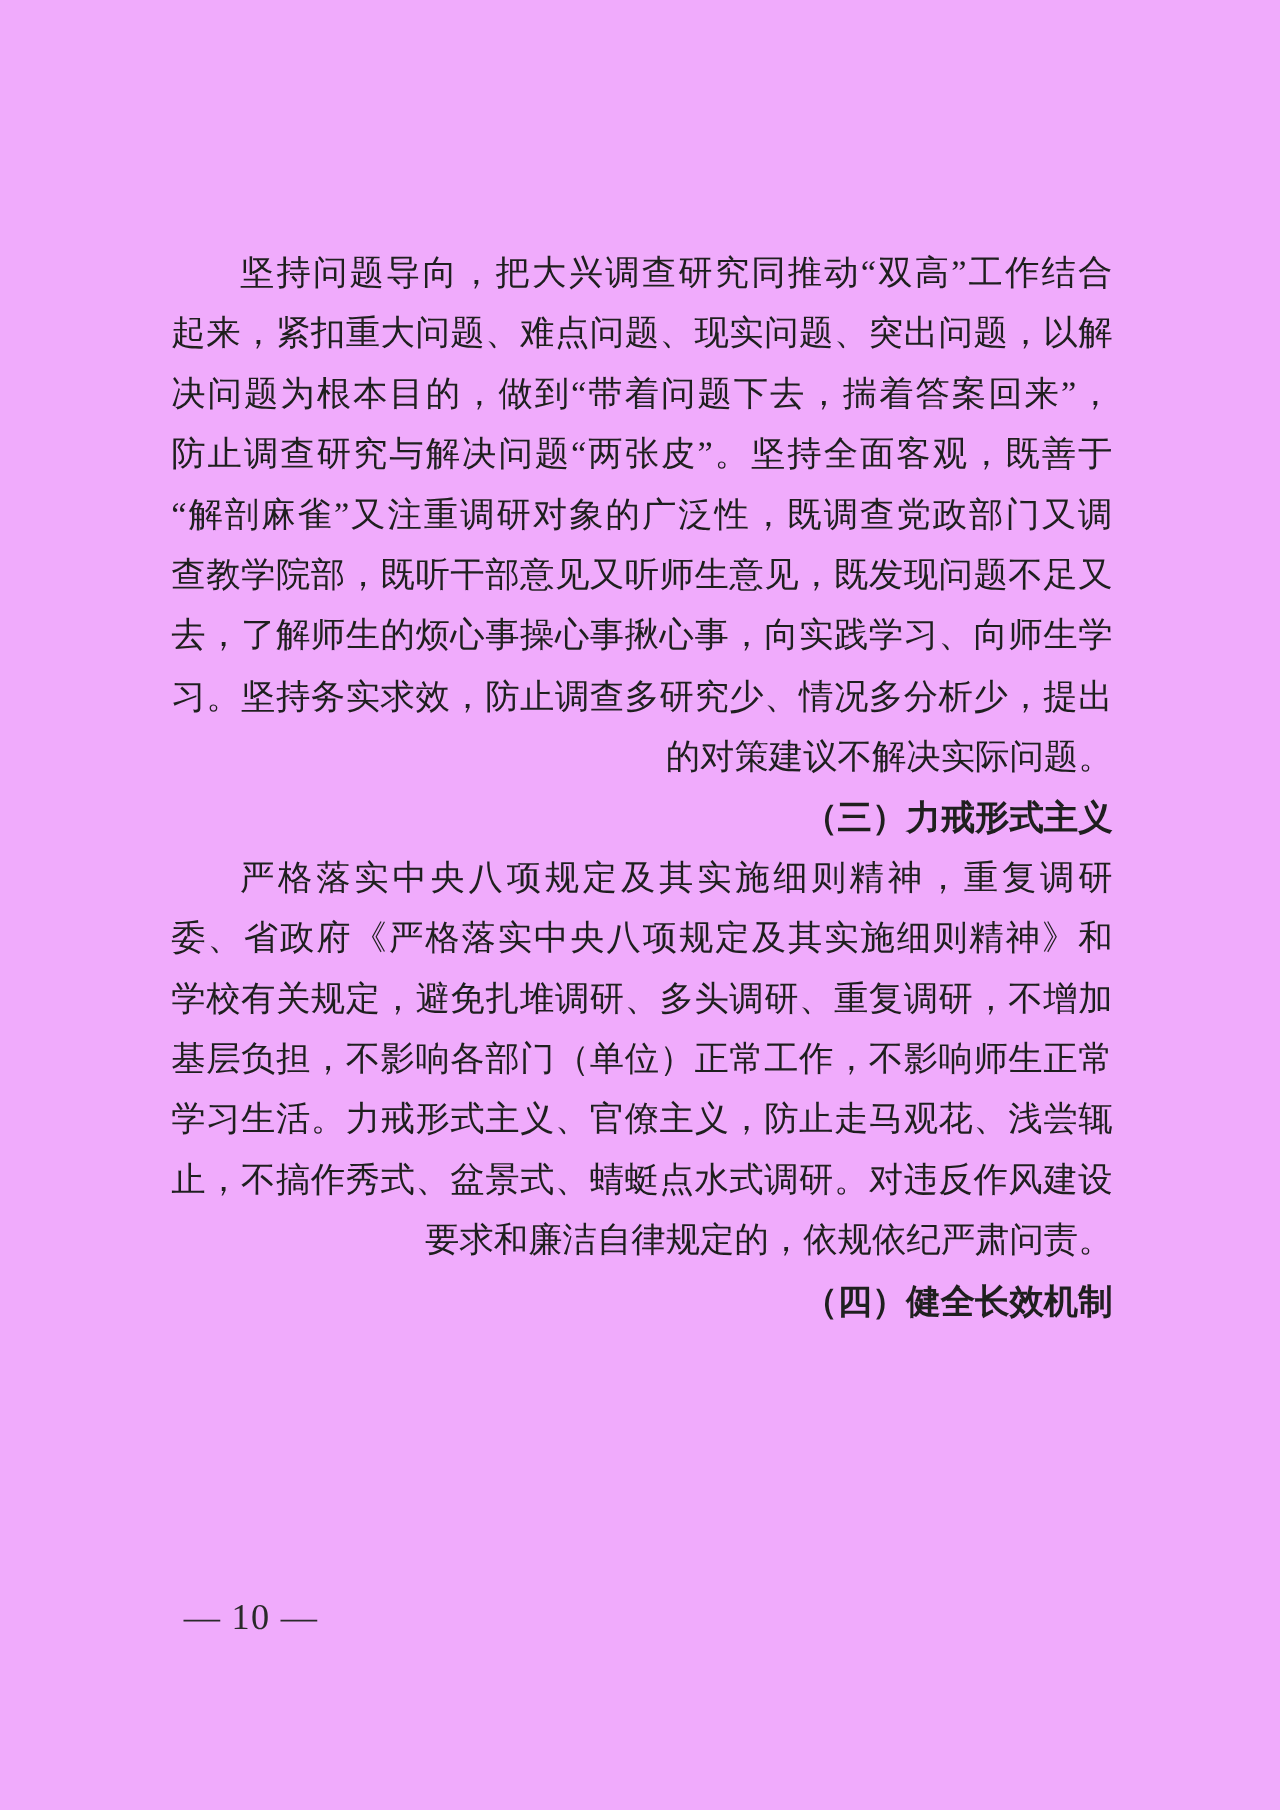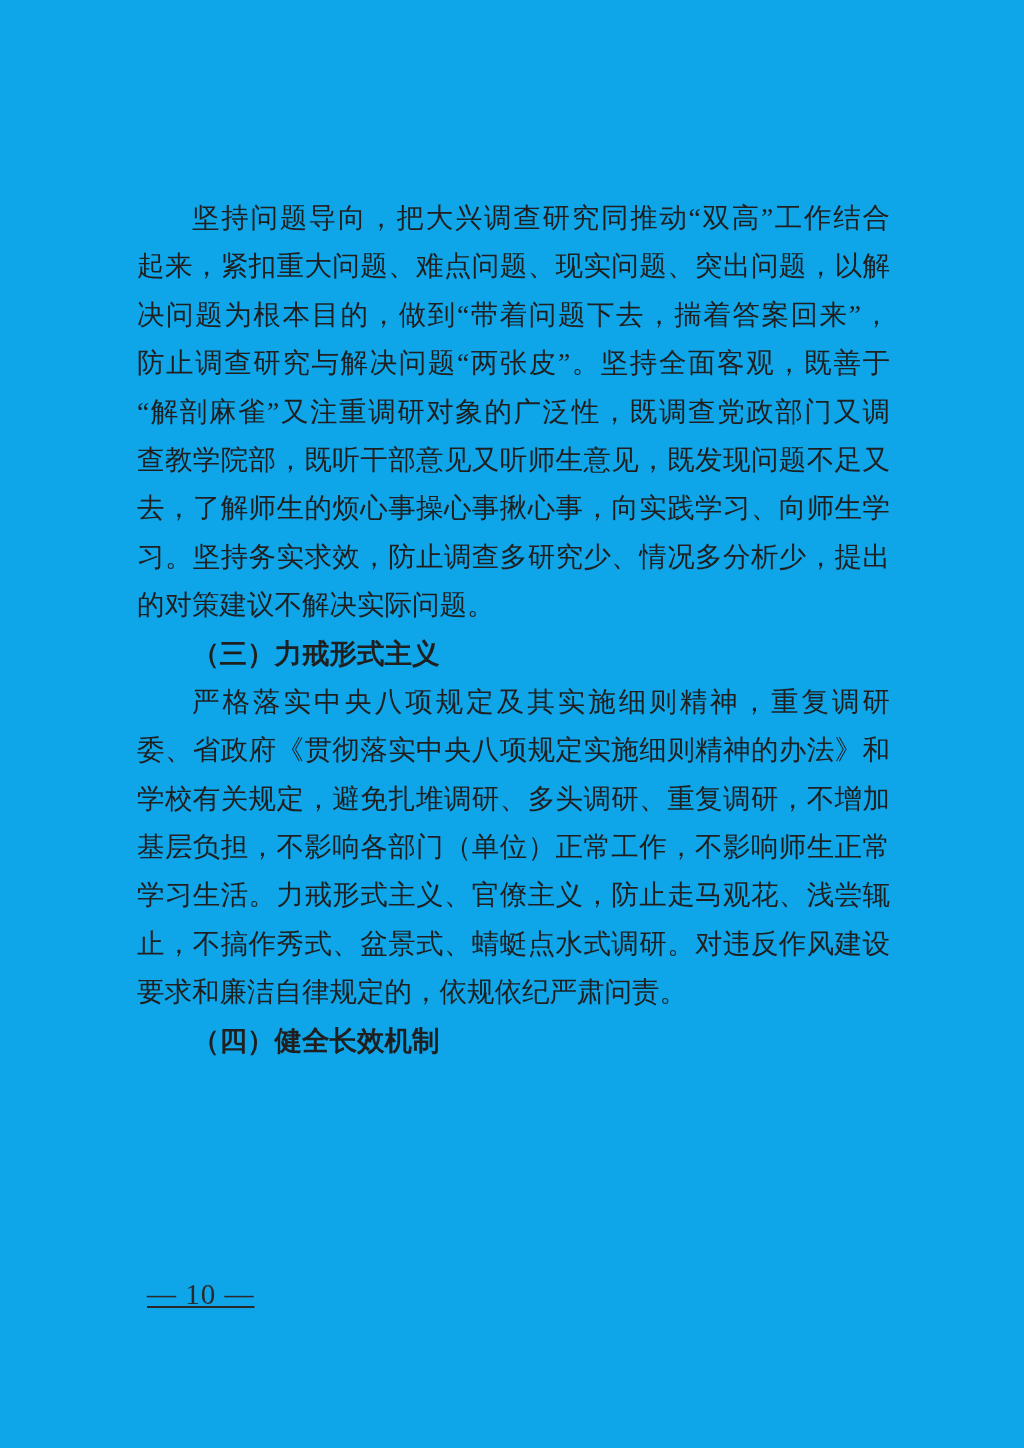--- a/index.html
+++ b/index.html
@@ -4,77 +4,76 @@
 <style>
   html, body {
     margin: 0;
     padding: 0;
     background: #ffffff;
   }
   .page {
     position: relative;
     width: 1024px;
     height: 1448px;
-    background: #0ea5e9;
+    background: #f0abfc;
     font-family: "Liberation Serif", "DejaVu Serif", serif;
     color: #1f1f1f;
     overflow: hidden;
   }
   .content {
     position: absolute;
     left: 137px;
     top: 194px;
     width: 753px;
   }
   .line {
     height: 48.4px;
     line-height: 48.4px;
     font-size: 27.5px;
     letter-spacing: 0;
-    text-align: left;
+    text-align: right;
   }
   .line.justify {
     text-align: justify;
     text-align-last: justify;
   }
   .line.indent {
     text-indent: 55px;
   }
   .line.heading {
     font-weight: 600;
   }
   .footer {
     position: absolute;
     left: 147px;
     top: 1278px;
     height: 32px;
     line-height: 32px;
     font-size: 29px;
     letter-spacing: 1px;
     color: #2a2a2a;
-    text-decoration: underline;
   }
 </style>
 </head>
 <body>
 
 <div class="page">
   <div class="content" id="document-body">
       <div class="line indent justify">坚持问题导向，把大兴调查研究同推动“双高”工作结合</div>
       <div class="line justify">起来，紧扣重大问题、难点问题、现实问题、突出问题，以解</div>
       <div class="line justify">决问题为根本目的，做到“带着问题下去，揣着答案回来”，</div>
       <div class="line justify">防止调查研究与解决问题“两张皮”。坚持全面客观，既善于</div>
       <div class="line justify">“解剖麻雀”又注重调研对象的广泛性，既调查党政部门又调</div>
       <div class="line justify">查教学院部，既听干部意见又听师生意见，既发现问题不足又</div>
       <div class="line justify">去，了解师生的烦心事操心事揪心事，向实践学习、向师生学</div>
       <div class="line justify">习。坚持务实求效，防止调查多研究少、情况多分析少，提出</div>
       <div class="line">的对策建议不解决实际问题。</div>
       <div class="line heading indent">（三）力戒形式主义</div>
       <div class="line indent justify">严格落实中央八项规定及其实施细则精神，重复调研</div>
-      <div class="line justify">委、省政府《贯彻落实中央八项规定实施细则精神的办法》和</div>
+      <div class="line justify">委、省政府《严格落实中央八项规定及其实施细则精神》和</div>
       <div class="line justify">学校有关规定，避免扎堆调研、多头调研、重复调研，不增加</div>
       <div class="line justify">基层负担，不影响各部门（单位）正常工作，不影响师生正常</div>
       <div class="line justify">学习生活。力戒形式主义、官僚主义，防止走马观花、浅尝辄</div>
       <div class="line justify">止，不搞作秀式、盆景式、蜻蜓点水式调研。对违反作风建设</div>
       <div class="line">要求和廉洁自律规定的，依规依纪严肃问责。</div>
       <div class="line heading indent">（四）健全长效机制</div>
     </div>
   <div class="footer">— 10 —</div>
 </div>
 

